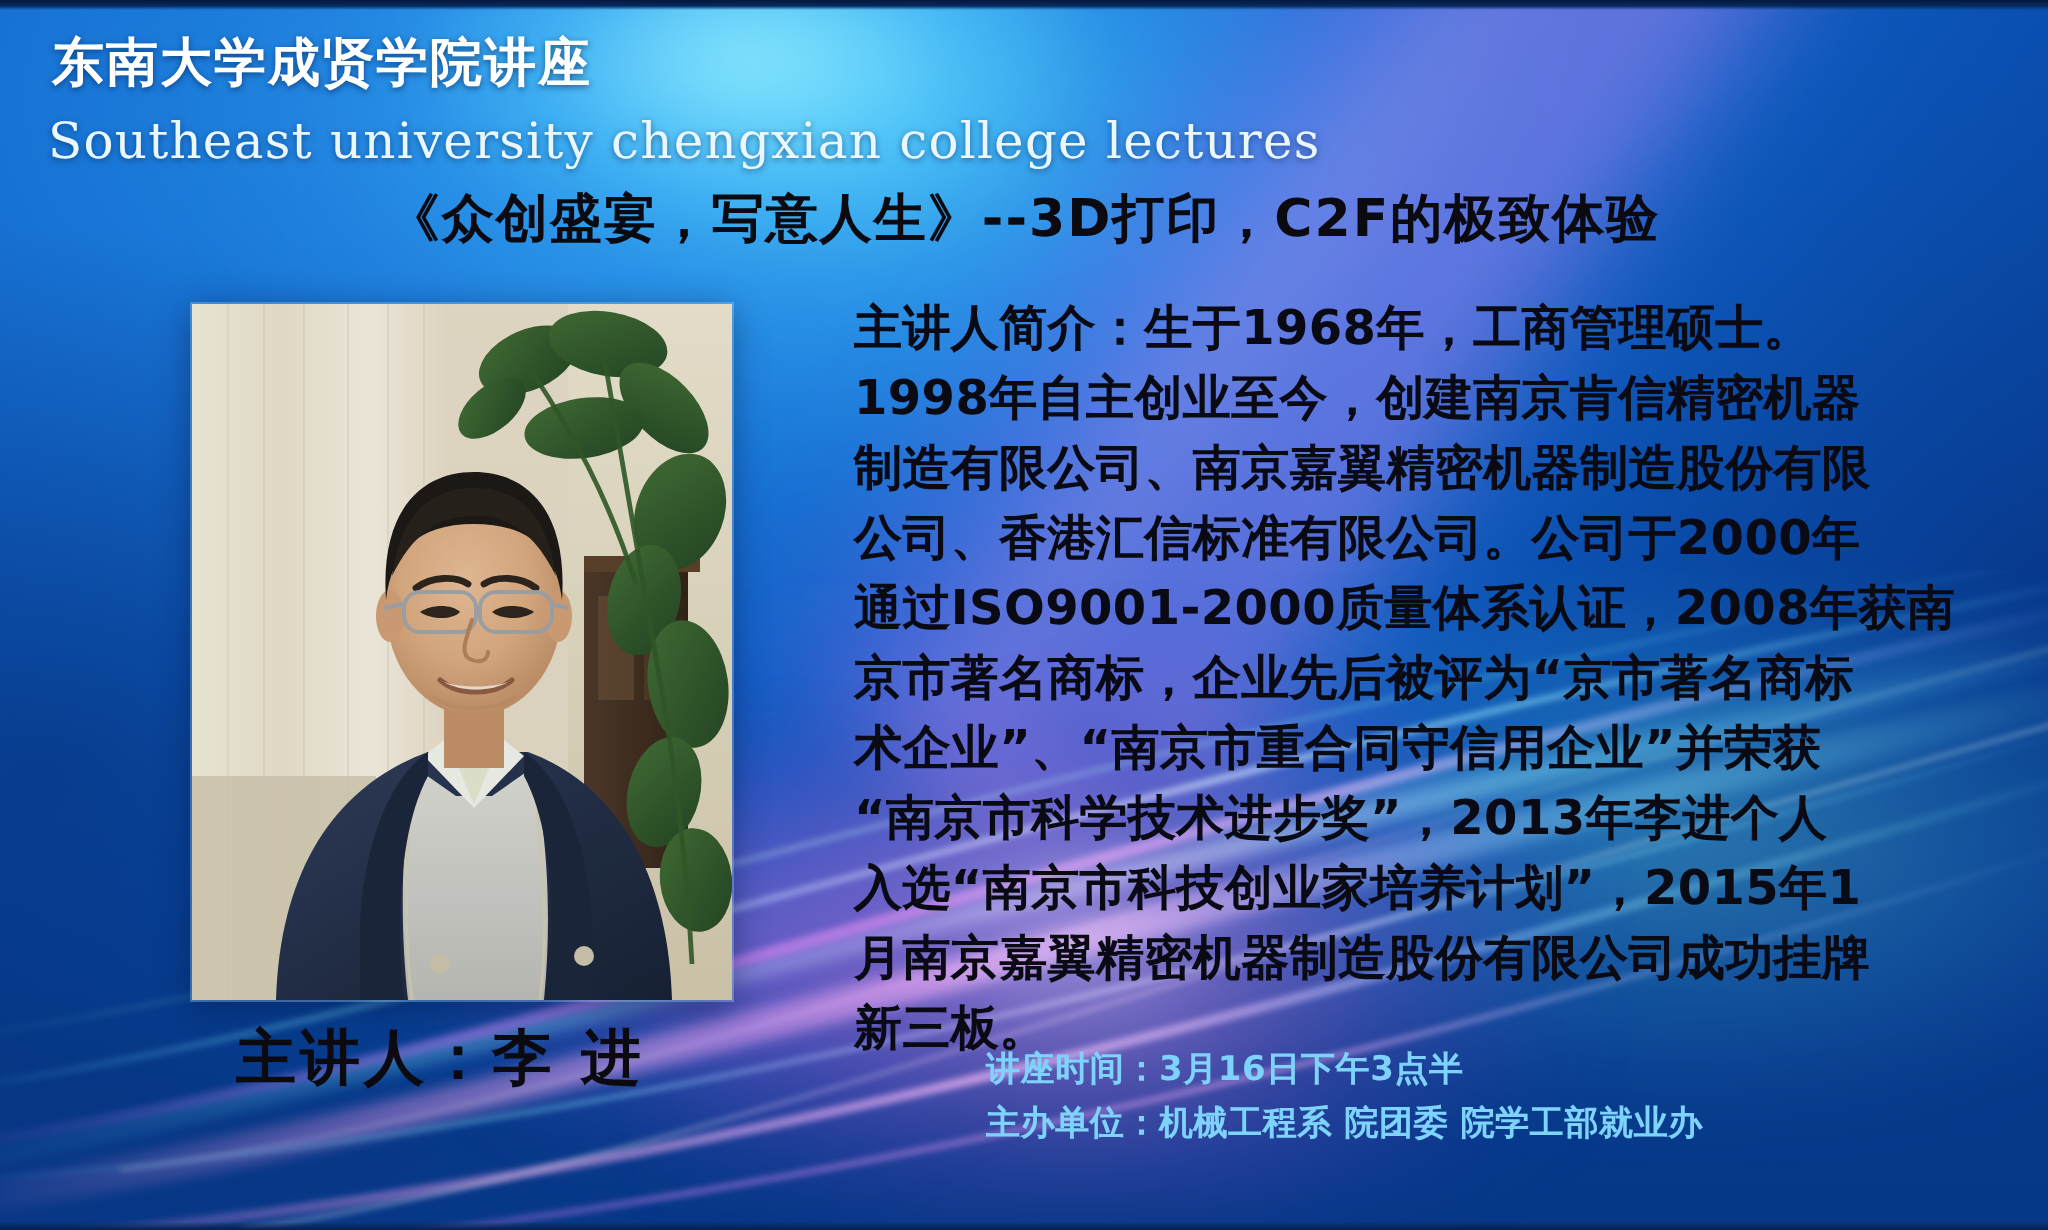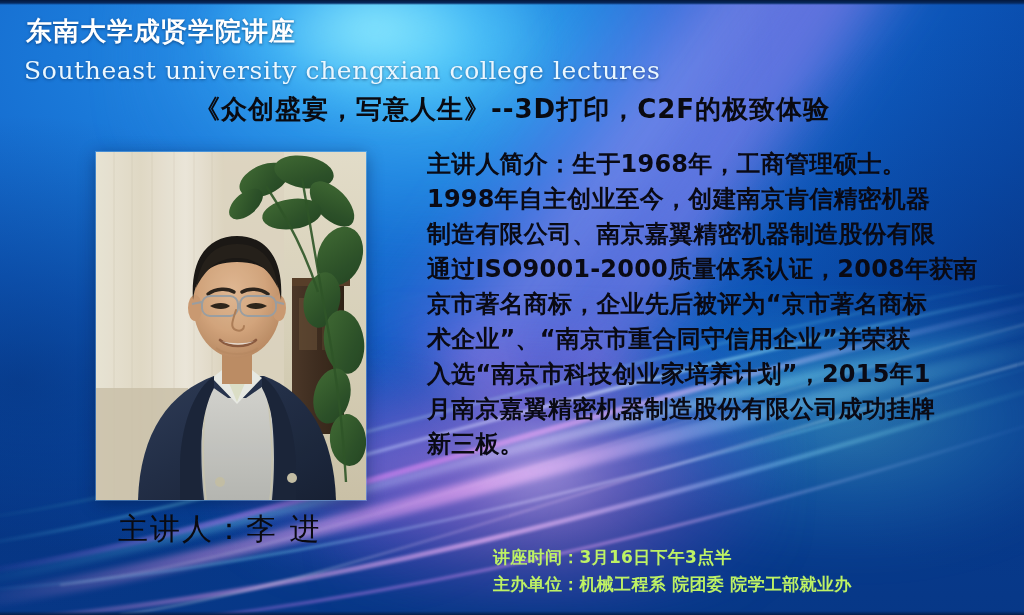--- a/index.html
+++ b/index.html
@@ -176,46 +176,46 @@
     box-shadow: 0 0 0 1px rgba(160,215,255,0.35),
                 0 3px 16px rgba(2,20,60,0.45);
     background: #b8b09a;
   }
   .photo svg { display: block; }
 
   .speaker-name {
     position: absolute;
     left: 118px; top: 509px;
     font-size: 30px;
-    font-weight: normal;
+    font-weight: bold;
     color: #0a0a10;
     letter-spacing: 2px;
     white-space: nowrap;
   }
 
   .bio {
     position: absolute;
     left: 399px; top: 147px;
     width: 584px;
     font-size: 24px;
     font-weight: bold;
     line-height: 35px;
     color: #0a0a14;
     letter-spacing: 0.2px;
     margin-left: 28px;
   }
   .bio .line { white-space: nowrap; }
 
   .info {
     position: absolute;
-    left: 493px; top: 544px;
+    left: 493px; top: 522px;
     font-size: 17px;
     font-weight: bold;
     line-height: 27px;
-    color: #bef264;
+    color: #7dd3fc;
     letter-spacing: 0.3px;
   }
   .info .line { white-space: nowrap; }
 </style>
 </head>
 <body>
 
 <div id="poster">
 
   <div class="bg-base"></div>
@@ -413,23 +413,25 @@
       <rect x="0" y="0" width="270" height="348" fill="#6b6b55" opacity="0.05"></rect>
     </svg>
   </div>
 
   <div class="speaker-name">主讲人：李 进</div>
 
   <div class="bio">
     <div class="line">主讲人简介：生于1968年，工商管理硕士。</div>
     <div class="line">1998年自主创业至今，创建南京肯信精密机器</div>
     <div class="line">制造有限公司、南京嘉翼精密机器制造股份有限</div>
+    <div class="line">公司、香港汇信标准有限公司。公司于2000年</div>
     <div class="line">通过ISO9001-2000质量体系认证，2008年获南</div>
     <div class="line">京市著名商标，企业先后被评为“京市著名商标</div>
     <div class="line">术企业”、“南京市重合同守信用企业”并荣获</div>
+    <div class="line">“南京市科学技术进步奖”，2013年李进个人</div>
     <div class="line">入选“南京市科技创业家培养计划”，2015年1</div>
     <div class="line">月南京嘉翼精密机器制造股份有限公司成功挂牌</div>
     <div class="line">新三板。</div>
   </div>
 
   <div class="info">
     <div class="line">讲座时间：3月16日下午3点半</div>
     <div class="line">主办单位：机械工程系  院团委  院学工部就业办</div>
   </div>
 

